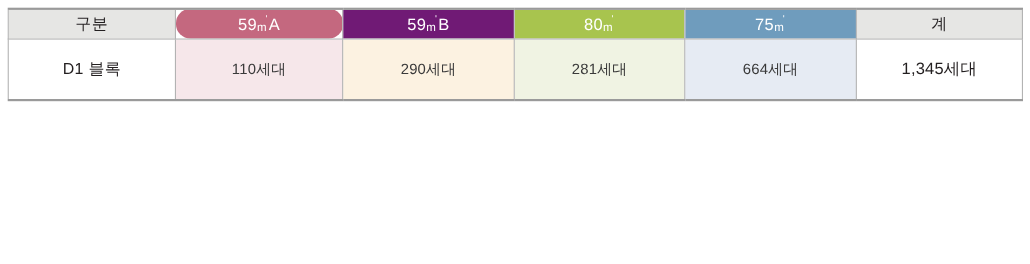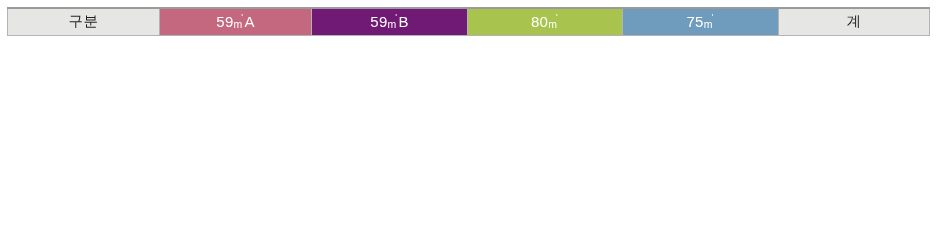--- a/index.html
+++ b/index.html
@@ -60,21 +60,21 @@
     font-weight: bold;
     font-size: 14.5px;
     letter-spacing: 0.5px;
   }
   th.h-color {
     color: #ffffff;
     font-weight: bold;
     font-size: 15px;
     letter-spacing: 0.3px;
   }
-  th.h-pink   { background: #c4687f; }
+  th.h-pink   { background: #c4687f; border-radius: 13px; }
   th.h-orange { background: #701a75; }
   th.h-green  { background: #a8c44e; }
   th.h-blue   { background: #6f9cbd; }
 
   .sup {
     font-size: 10.5px;
     vertical-align: baseline;
     position: relative;
     top: 1px;
     letter-spacing: 0;
@@ -148,15 +148,23 @@
 
         <th class="h-color h-blue">
           <span>75</span><span class="sup">m</span><span class="sup-mark">'</span><span></span>
         </th>
 
         <th class="h-gray">계</th>
       </tr>
     </thead>
 
     <tbody>
+      <tr>
+        <td class="c-label">D1 블록</td>
+        <td class="c-val c-pink">110세대</td>
+        <td class="c-val c-orange">290세대</td>
+        <td class="c-val c-green">281세대</td>
+        <td class="c-val c-blue">664세대</td>
+        <td class="c-total">1,345세대</td>
+      </tr>
     </tbody>
   </table>
 </div>
 
 </body></html>

